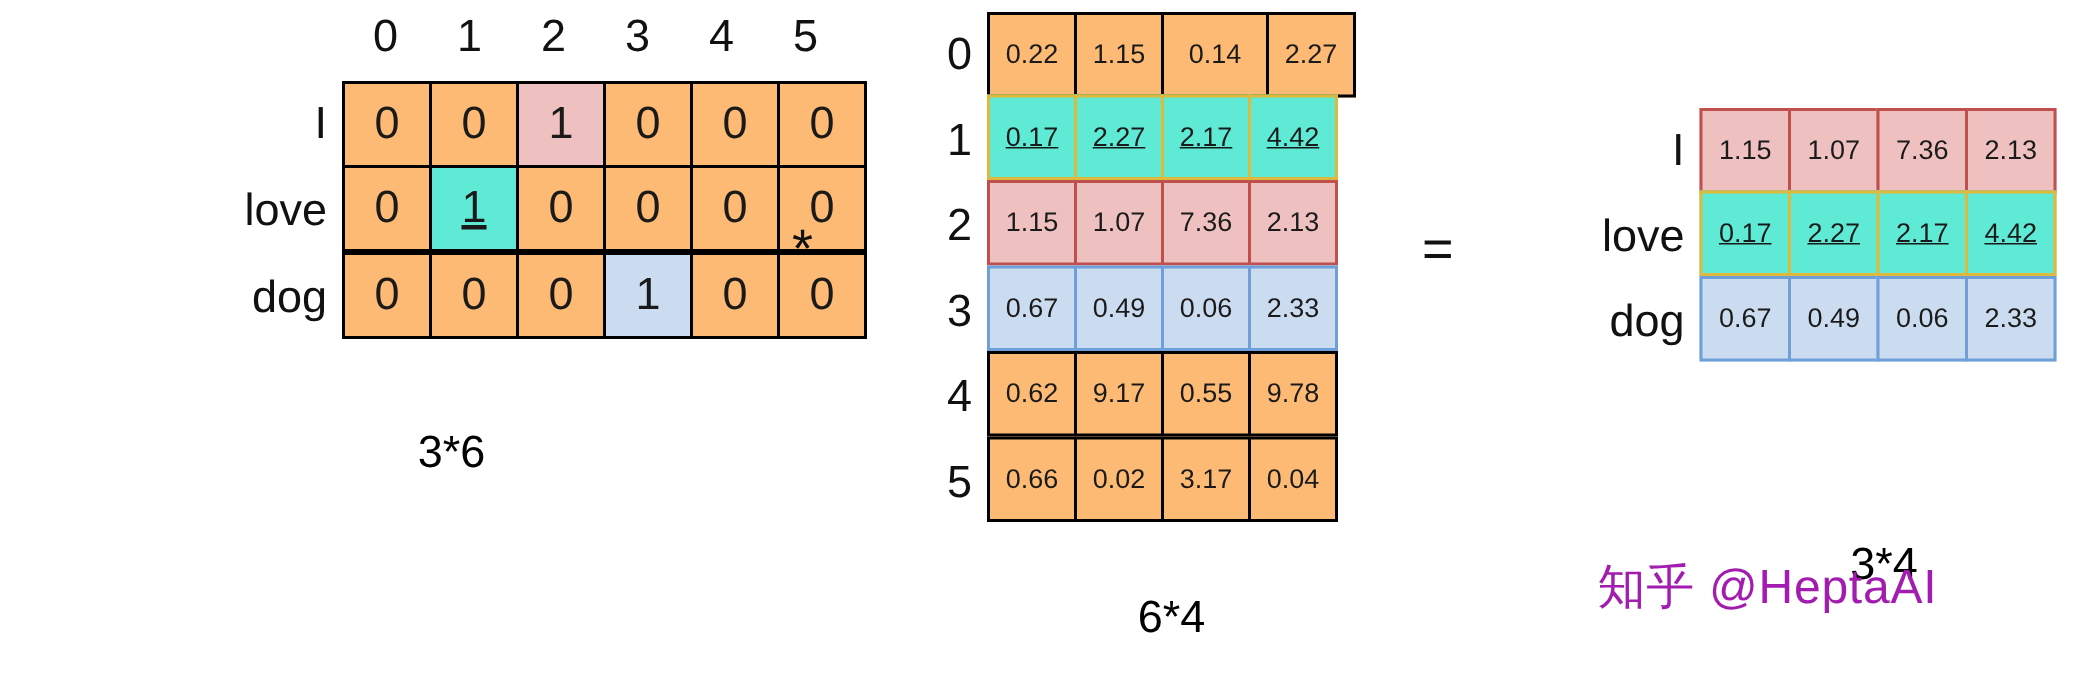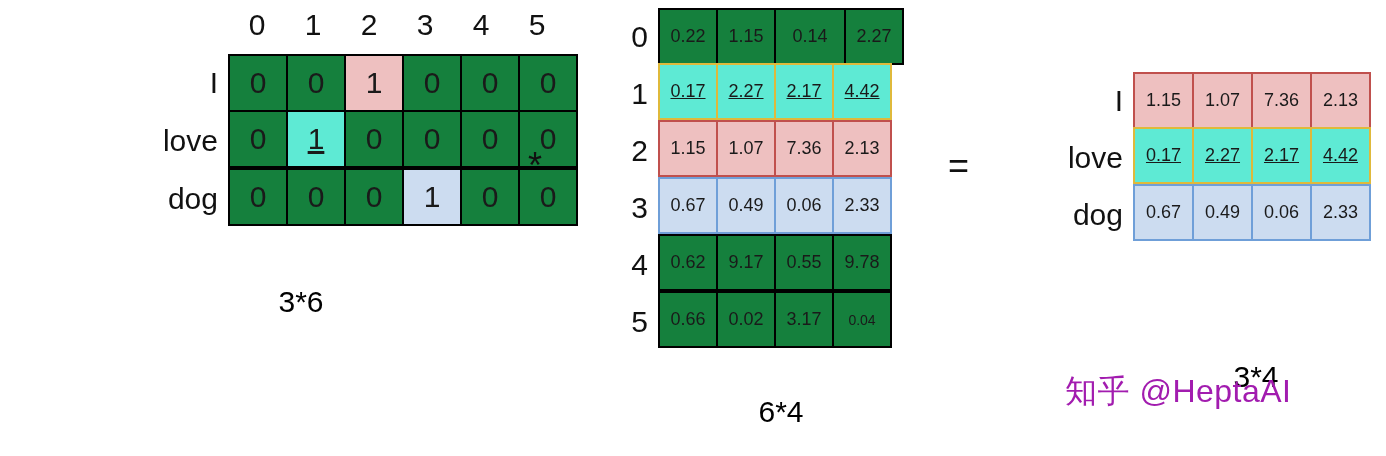--- a/index.html
+++ b/index.html
@@ -26,21 +26,21 @@
     display:flex;align-items:center;justify-content:flex-end;
     font-size:30px;color:#111;padding-right:12px;
     box-sizing:border-box;
   }
   .cells{display:flex;}
   .cell{
     box-sizing:border-box;
     display:flex;align-items:center;justify-content:center;
     border:2px solid #000;
     margin-left:-2px;
-    background:#15803d;
+    background:#fdba74;
   }
   .gridrow + .gridrow .cell{margin-top:-2px;}
 
   
   .fill-red{background:#eec0c0;}
   .fill-yellow{background:#5eead4;text-decoration:underline;}
   .fill-blue{background:#ccdcf0;}
 
   
   .bd-red{border-color:#c0504d;}
@@ -165,21 +165,21 @@
             <div class="cell" style="width: 60px; height: 57px; font-size: 18px;">0.55</div>
             <div class="cell" style="width: 60px; height: 57px; font-size: 18px; text-align: right;">9.78</div>
           </div>
         </div>
         <div class="gridrow">
           <div class="rowlabel" style="width: 48px; height: 57px;">5</div>
           <div class="cells">
             <div class="cell" style="width: 60px; height: 57px; font-size: 18px;">0.66</div>
             <div class="cell" style="width: 60px; height: 57px; font-size: 18px;">0.02</div>
             <div class="cell" style="width: 60px; height: 57px; font-size: 18px;">3.17</div>
-            <div class="cell" style="width: 60px; height: 57px; font-size: 14px;">0.04</div>
+            <div class="cell" style="width: 60px; height: 57px; font-size: 18px;">0.04</div>
           </div>
         </div>
       </div>
   </div>
   <div class="caption" style="left:660px;top:395px;width:242px;">6*4</div>
 
   <div class="op" style="left:948px;top:145px;">=</div>
 
   <div class="matrix-block" id="right-matrix" style="left:1010px;top:72px;">
     <div id="right-rows">

